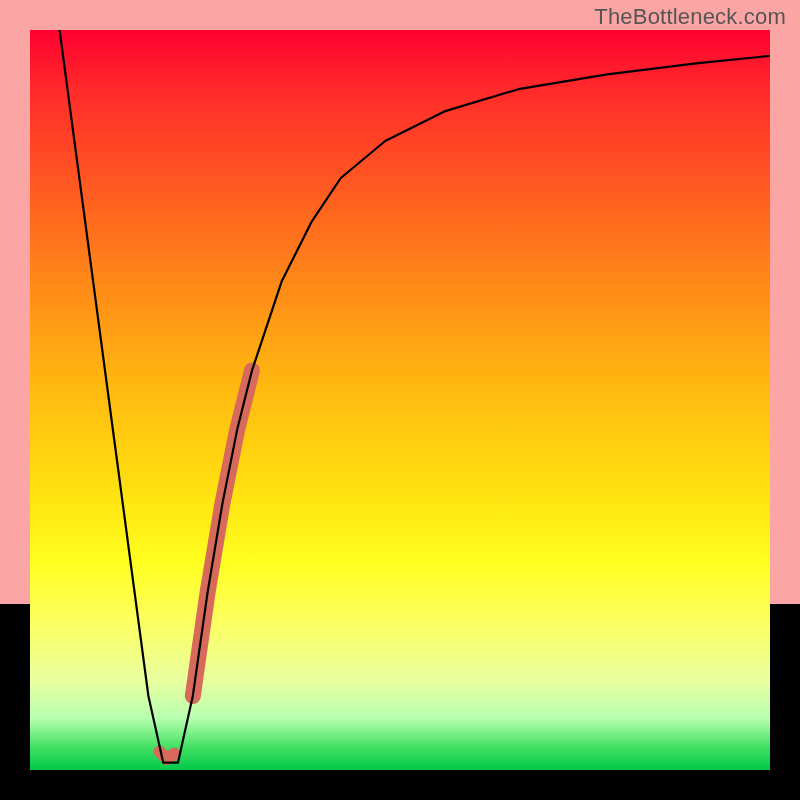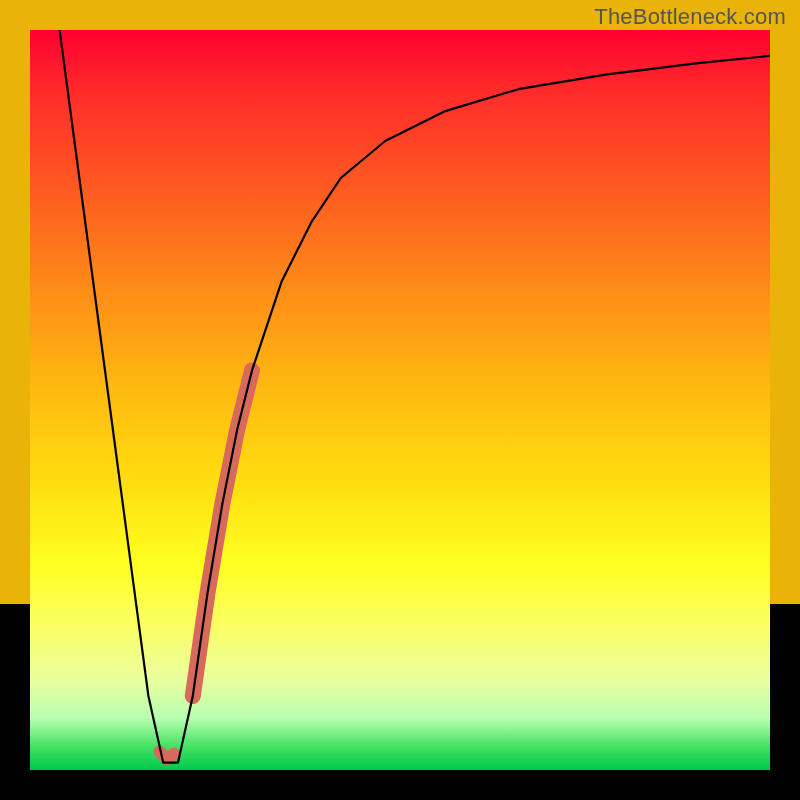--- a/index.html
+++ b/index.html
@@ -8,21 +8,21 @@
     width: 800px;
     height: 800px;
     overflow: hidden;
     background: #000;
     font-family: Arial, Helvetica, sans-serif;
   }
   .frame {
     position: relative;
     width: 800px;
     height: 604px;
-    background: #eab308;
+    background: #fca5a5;
   }
   .plot {
     position: absolute;
     left: 30px;
     top: 30px;
     width: 740px;
     height: 740px;
     background: linear-gradient(to bottom,
       #ff0030 0%,
       #ff2a2a 8%,

